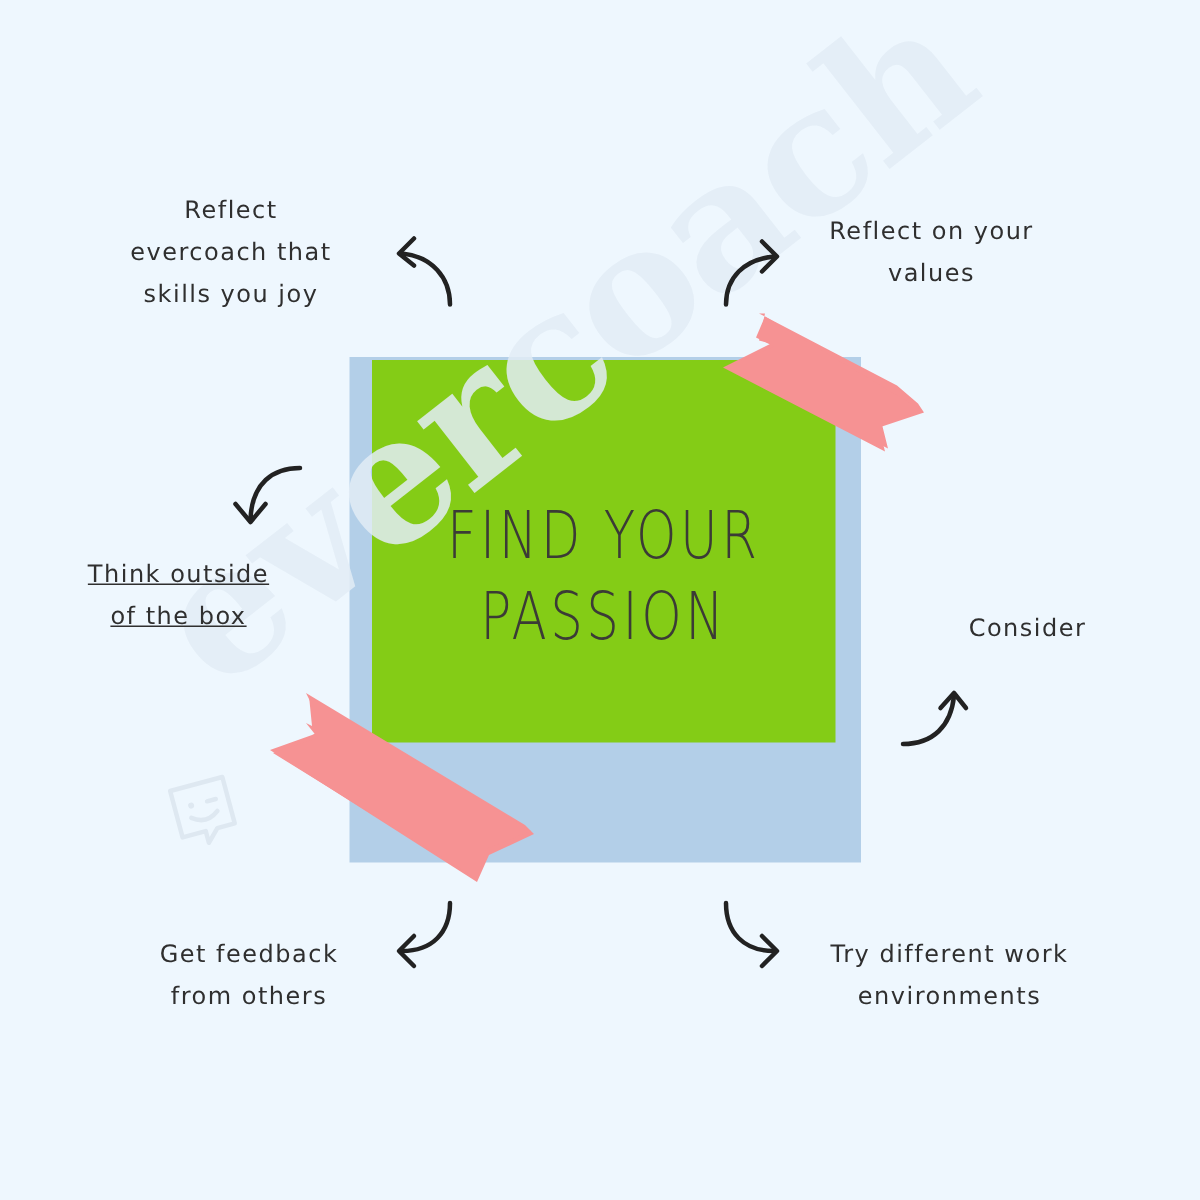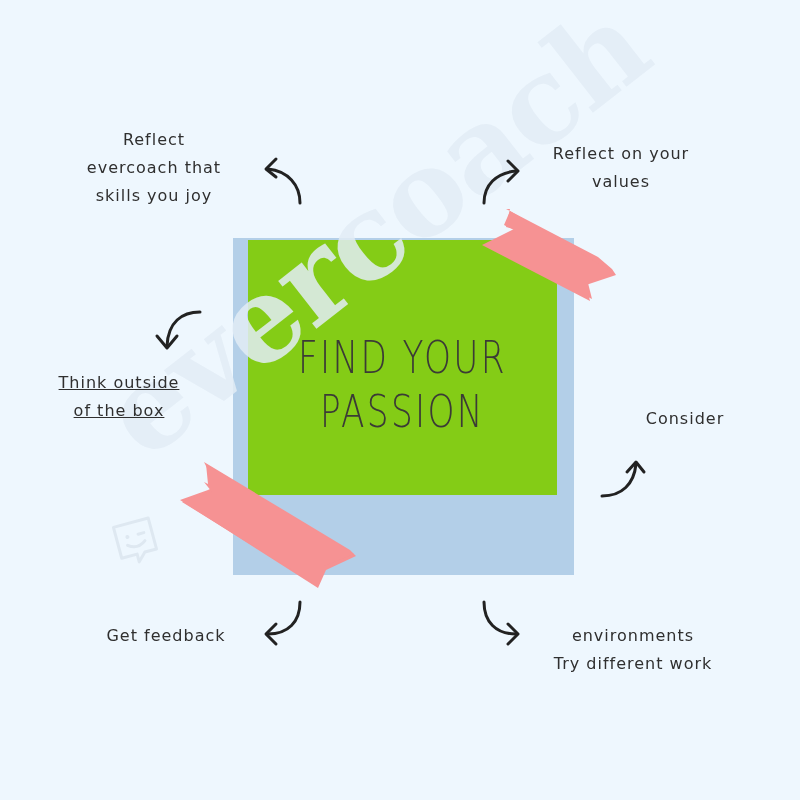--- a/index.html
+++ b/index.html
@@ -158,28 +158,29 @@
   <div class="label" style="left:630px; top:369px; width:110px;margin-top:36px;">
     <div>Consider</div>
   </div>
   <svg class="arrow" style="left:598px; top:454px; width:54px; height:48px;" viewBox="0 0 54 48">
     <path d="M4 42 C24 42 36 30 38 10" fill="none" stroke="#222" stroke-width="3" stroke-linecap="round"></path>
     <path d="M29 18 L38 8 L46 18" fill="none" stroke="#222" stroke-width="3" stroke-linecap="round" stroke-linejoin="round"></path>
   </svg>
 
   <div class="label" style="left:100px; top:622px; width:132px;">
     <div>Get feedback</div>
+    <div>from others</div>
   </div>
   <svg class="arrow" style="left:258px; top:598px; width:52px; height:52px;" viewBox="0 0 52 52">
     <path d="M42 4 C42 24 30 36 10 36" fill="none" stroke="#222" stroke-width="3" stroke-linecap="round"></path>
     <path d="M18 26 L8 36 L18 46" fill="none" stroke="#222" stroke-width="3" stroke-linecap="round" stroke-linejoin="round"></path>
   </svg>
 
   <div class="label" style="left:540px; top:622px; width:186px;">
+    <div>Try different work</div>
     <div>environments</div>
-    <div>Try different work</div>
   </div>
   <svg class="arrow" style="left:476px; top:598px; width:52px; height:52px;" viewBox="0 0 52 52">
     <path d="M8 4 C8 24 20 36 40 36" fill="none" stroke="#222" stroke-width="3" stroke-linecap="round"></path>
     <path d="M32 26 L42 36 L32 46" fill="none" stroke="#222" stroke-width="3" stroke-linecap="round" stroke-linejoin="round"></path>
   </svg>
 
 </div>
 
 </body></html>

